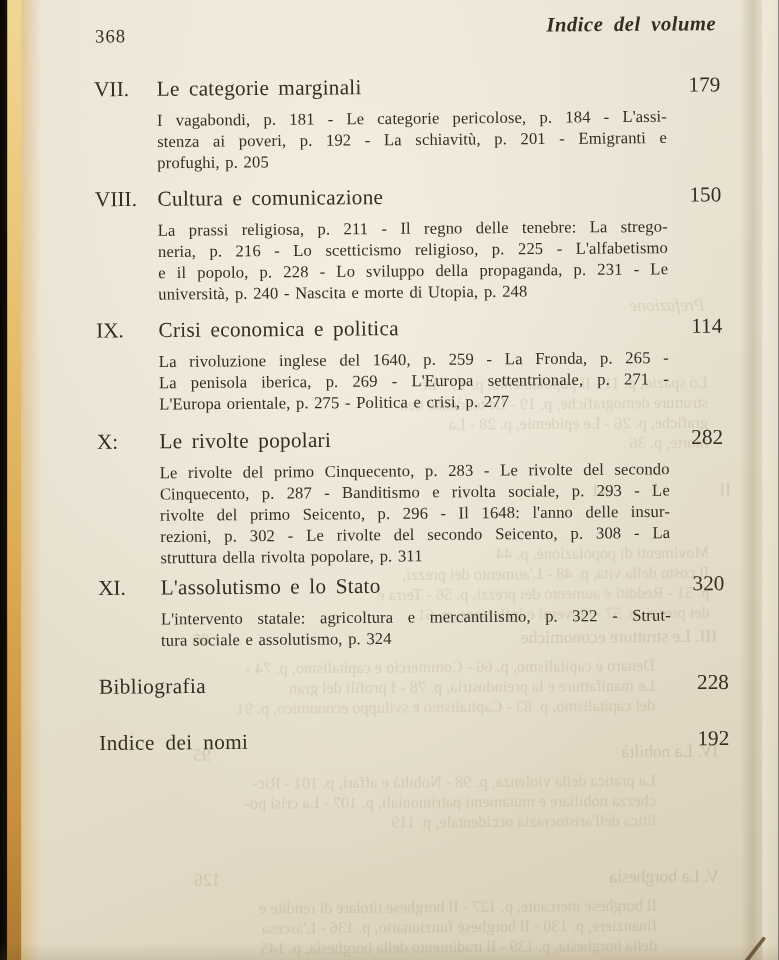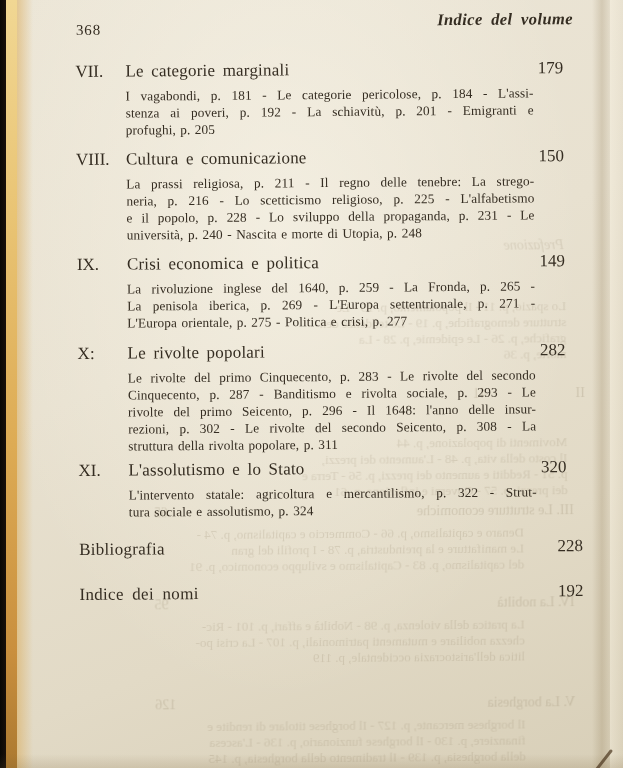--- a/index.html
+++ b/index.html
@@ -33,21 +33,21 @@
 
   
   .content{position:absolute;inset:0;transform:rotate(-0.45deg);transform-origin:76px 28px;}
   .folio{position:absolute;left:76px;top:22px;font-size:15px;letter-spacing:.8px;}
   .running-title{position:absolute;right:50px;top:13px;font-size:16.5px;
     font-style:italic;font-weight:bold;letter-spacing:.4px;word-spacing:4px;}
 
   .entry-head{position:absolute;left:75px;right:44px;height:22px;font-size:17px;}
   .entry-head .numeral{position:absolute;left:0;}
   .entry-head .etitle{position:absolute;left:50px;word-spacing:3px;letter-spacing:.2px;}
-  .entry-head .epage{position:absolute;right:16px;margin-left:20px;}
+  .entry-head .epage{position:absolute;right:3px;margin-left:20px;}
 
   .sub{position:absolute;left:125px;width:408px;font-size:13.3px;}
   .sub .ln{height:17px;line-height:17px;overflow:hidden;text-align:justify;
     word-spacing:1px;letter-spacing:.1px;}
   .sub .ln:not(.last)::after{content:"";display:inline-block;width:100%;height:0;}
 
   .e0h{top:62px;}  .e0s{top:88px;}
   .e1h{top:150px;} .e1s{top:176px;}
   .e2h{top:255px;} .e2s{top:281px;}
   .e3h{top:344px;} .e3s{top:370px;}
@@ -158,21 +158,21 @@
     <div class="sub e1s">
       <div class="ln">La prassi religiosa, p. 211 - Il regno delle tenebre: La strego-</div>
       <div class="ln">neria, p. 216 - Lo scetticismo religioso, p. 225 - L'alfabetismo</div>
       <div class="ln">e il popolo, p. 228 - Lo sviluppo della propaganda, p. 231 - Le</div>
       <div class="ln last">università, p. 240 - Nascita e morte di Utopia, p. 248</div>
     </div>
 
     <div class="entry-head e2h">
       <span class="numeral">IX.</span>
       <span class="etitle">Crisi economica e politica</span>
-      <span class="epage">149</span>
+      <span class="epage">114</span>
     </div>
     <div class="sub e2s">
       <div class="ln">La rivoluzione inglese del 1640, p. 259 - La Fronda, p. 265 -</div>
       <div class="ln">La penisola iberica, p. 269 - L'Europa settentrionale, p. 271 -</div>
       <div class="ln last">L'Europa orientale, p. 275 - Politica e crisi, p. 277</div>
     </div>
 
     <div class="entry-head e3h">
       <span class="numeral">X:</span>
       <span class="etitle">Le rivolte popolari</span>

